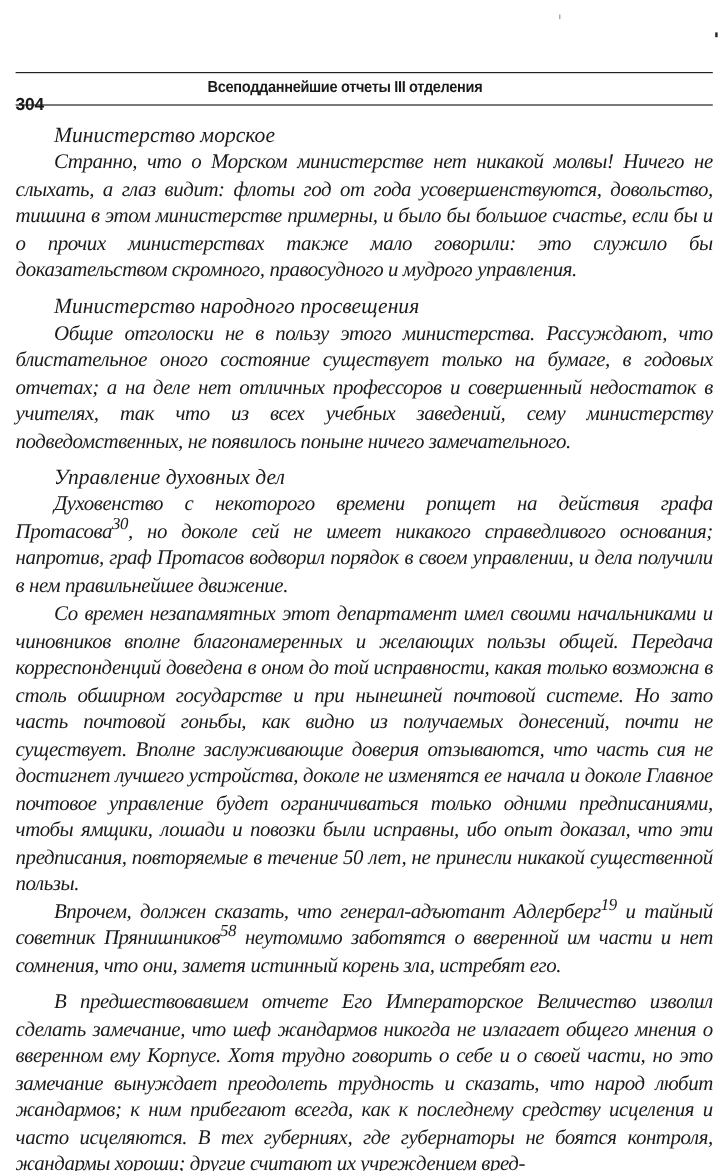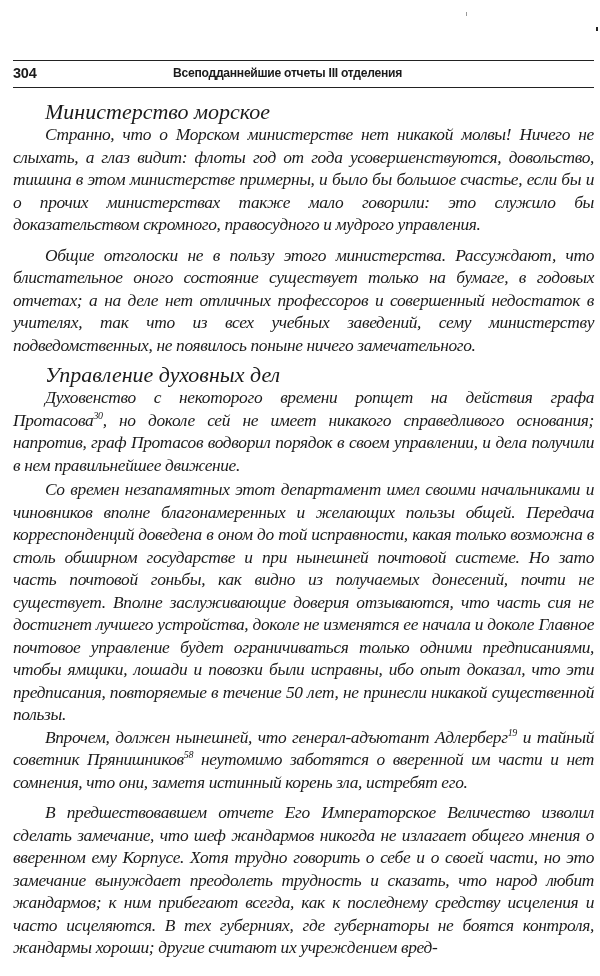--- a/index.html
+++ b/index.html
@@ -10,47 +10,47 @@
     position: relative;
   }
   .speck1 { position: absolute; left: 466px; top: 12px; width: 1px; height: 4px; background: #999; }
   .speck2 { position: absolute; left: 596px; top: 27px; width: 2px; height: 4px; background: #222; }
   .running-head {
     position: absolute; left: 13px; top: 60px; width: 581px; height: 28px;
     border-top: 1.6px solid #222; border-bottom: 1.6px solid #222;
     box-sizing: border-box;
   }
   .page-number {
-    position: absolute; left: 0; top: 4px;
+    position: absolute; left: 0; top: 19px;
     font-family: "Liberation Sans", "DejaVu Sans", sans-serif; font-weight: bold; font-size: 14.5px;
     letter-spacing: -0.2px;
   }
   .running-title {
     position: absolute; left: 160px; top: 4px;
     font-family: "Liberation Sans", "DejaVu Sans", sans-serif; font-weight: bold; font-size: 13.2px;
     letter-spacing: -0.3px; transform: scaleX(0.92); transform-origin: left;
   }
   .content {
     position: absolute; left: 13px; top: 101px; width: 581px;
   }
   .section { margin: 0; }
   .heading {
-    font-style: italic; font-size: 22px; line-height: 22px;
+    font-style: italic; font-size: 18px; line-height: 22px;
     padding-left: 32px; margin: 0;
   }
   .para {
     font-size: 17.4px; line-height: 22.5px; margin: 0;
     text-align: justify; text-indent: 32px;
     letter-spacing: -0.35px;
     hyphens: manual;
     font-style: italic;
   }
   .gap-lg { height: 8px; }
   .gap-sm { height: 2px; }
-  sup { font-size: 10px; vertical-align: 7px; line-height: 0; }
+  sup { font-size: 14px; vertical-align: 7px; line-height: 0; }
 </style>
 </head>
 <body>
 
 <div class="speck1"></div>
 <div class="speck2"></div>
 
 <div class="running-head">
   <span class="page-number">304</span>
   <span class="running-title">Всеподданнейшие отчеты III отделения</span>
@@ -58,33 +58,34 @@
 
 <div class="content">
 
   <div class="section">
     <p class="heading">Министерство морское</p>
     <p class="para">Странно, что о Морском министерстве нет никакой молвы! Ничего не слыхать, а глаз видит: флоты год от года усовершенствуются, довольство, тишина в этом министерстве примерны, и было бы большое счастье, если бы и о прочих министерствах также мало говорили: это служило бы доказательством скромного, правосудного и мудрого управления.</p>
   </div>
   <div class="gap-lg"></div>
 
   <div class="section">
+    <p class="heading">Министерство народного просвещения</p>
     <p class="para">Общие отголоски не в пользу этого министерства. Рассуждают, что блистательное оного состояние существует только на бумаге, в годовых отчетах; а на деле нет отличных профессоров и совершенный недостаток в учителях, так что из всех учебных заведений, сему министерству подведомственных, не появилось поныне ничего замечательного.</p>
   </div>
   <div class="gap-lg"></div>
 
   <div class="section">
     <p class="heading">Управление духовных дел</p>
     <p class="para"><span>Духовенство с некоторого времени ропщет на действия графа Протасова</span><sup>30</sup><span>, но доколе сей не имеет никакого справедливого основания; напротив, граф Протасов водворил порядок в своем управлении, и дела получили в нем правильнейшее движение.</span></p>
   </div>
   <div class="gap-sm"></div>
 
   <div class="section">
     <p class="para">Со времен незапамятных этот департамент имел своими начальниками и чиновников вполне благонамеренных и желающих пользы общей. Передача корреспонденций доведена в оном до той исправности, какая только возможна в столь обширном государстве и при нынешней почтовой системе. Но зато часть почтовой гоньбы, как видно из получаемых донесений, почти не существует. Вполне заслуживающие доверия отзываются, что часть сия не достигнет лучшего устройства, доколе не изменятся ее начала и доколе Главное почтовое управление будет ограничиваться только одними предписаниями, чтобы ямщики, лошади и повозки были исправны, ибо опыт доказал, что эти предписания, повторяемые в течение 50 лет, не принесли никакой существенной пользы.</p>
-    <p class="para"><span>Впрочем, должен нынешней, что генерал-адъютант Адлерберг</span><sup>19</sup><span> и тайный советник Прянишников</span><sup>58</sup><span> неутомимо заботятся о вверенной им части и нет сомнения, что они, заметя истинный корень зла, истребят его.</span></p>
+    <p class="para"><span>Впрочем, должен сказать, что генерал-адъютант Адлерберг</span><sup>19</sup><span> и тайный советник Прянишников</span><sup>58</sup><span> неутомимо заботятся о вверенной им части и нет сомнения, что они, заметя истинный корень зла, истребят его.</span></p>
   </div>
   <div class="gap-lg"></div>
 
   <div class="section">
     <p class="para">В предшествовавшем отчете Его Императорское Величество изволил сделать замечание, что шеф жандармов никогда не излагает общего мнения о вверенном ему Корпусе. Хотя трудно говорить о себе и о своей части, но это замечание вынуждает преодолеть трудность и сказать, что народ любит жандармов; к ним прибегают всегда, как к последнему средству исцеления и часто исцеляются. В тех губерниях, где губернаторы не боятся контроля, жандармы хороши; другие считают их учреждением вред-</p>
   </div>
 
 </div>
 
 </body></html>

